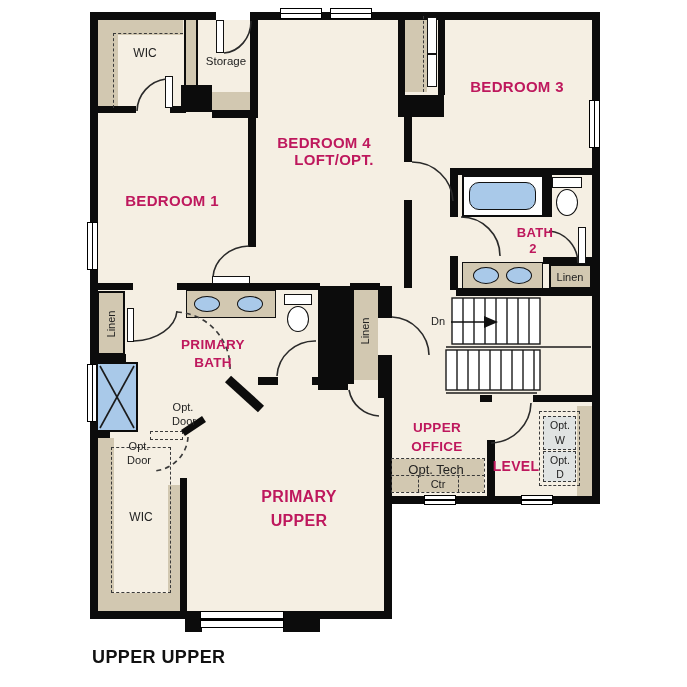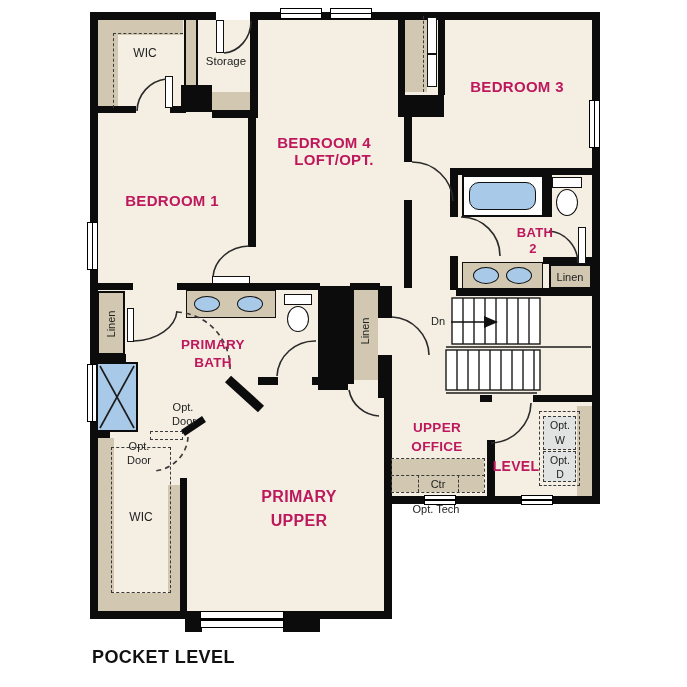--- a/index.html
+++ b/index.html
@@ -205,29 +205,29 @@
   <div class="lbl" style="left:535px;top:232px;font-size:13px;">BATH</div>
   <div class="lbl" style="left:533px;top:248px;font-size:13px;">2</div>
   <div class="sml" style="left:570px;top:277px;font-size:11px;">Linen</div>
   <div class="vert" style="left:111px;top:324px;font-size:11px;">Linen</div>
   <div class="vert" style="left:365px;top:331px;font-size:11px;">Linen</div>
   <div class="lbl" style="left:213px;top:344px;font-size:13.5px;">PRIMARY</div>
   <div class="lbl" style="left:213px;top:362px;font-size:13.5px;">BATH</div>
   <div class="sml" style="left:438px;top:321px;font-size:11px;">Dn</div>
   <div class="lbl" style="left:437px;top:427px;font-size:13.5px;">UPPER</div>
   <div class="lbl" style="left:437px;top:446px;font-size:13.5px;">OFFICE</div>
-  <div class="sml" style="left:436px;top:469px;font-size:11px;margin-top:40px;">Opt. Tech</div>
+  <div class="sml" style="left:436px;top:469px;font-size:13px;">Opt. Tech</div>
   <div class="sml" style="left:438px;top:484px;font-size:11px;">Ctr</div>
   <div class="lbl" style="left:516px;top:466px;font-size:14px;">LEVEL</div>
   <div class="sml" style="left:560px;top:425px;font-size:10.5px;">Opt.</div>
   <div class="sml" style="left:560px;top:440px;font-size:10.5px;">W</div>
   <div class="sml" style="left:560px;top:460px;font-size:10.5px;">Opt.</div>
   <div class="sml" style="left:560px;top:474px;font-size:10.5px;">D</div>
   <div class="sml" style="left:183px;top:407px;font-size:11px;">Opt.</div>
   <div class="sml" style="left:184px;top:421px;font-size:11px;">Door</div>
   <div class="sml" style="left:139px;top:446px;font-size:11px;">Opt.</div>
   <div class="sml" style="left:139px;top:460px;font-size:11px;">Door</div>
   <div class="sml" style="left:141px;top:517px;font-size:12px;">WIC</div>
   <div class="lbl" style="left:299px;top:497px;font-size:16px;">PRIMARY</div>
   <div class="lbl" style="left:299px;top:521px;font-size:16px;">UPPER</div>
 
-  <div class="title" style="left:92px;top:647px;">POCKET LEVEL</div>
+  <div class="title" style="left:92px;top:647px;">UPPER UPPER</div>
 </div>
 
 </body></html>

